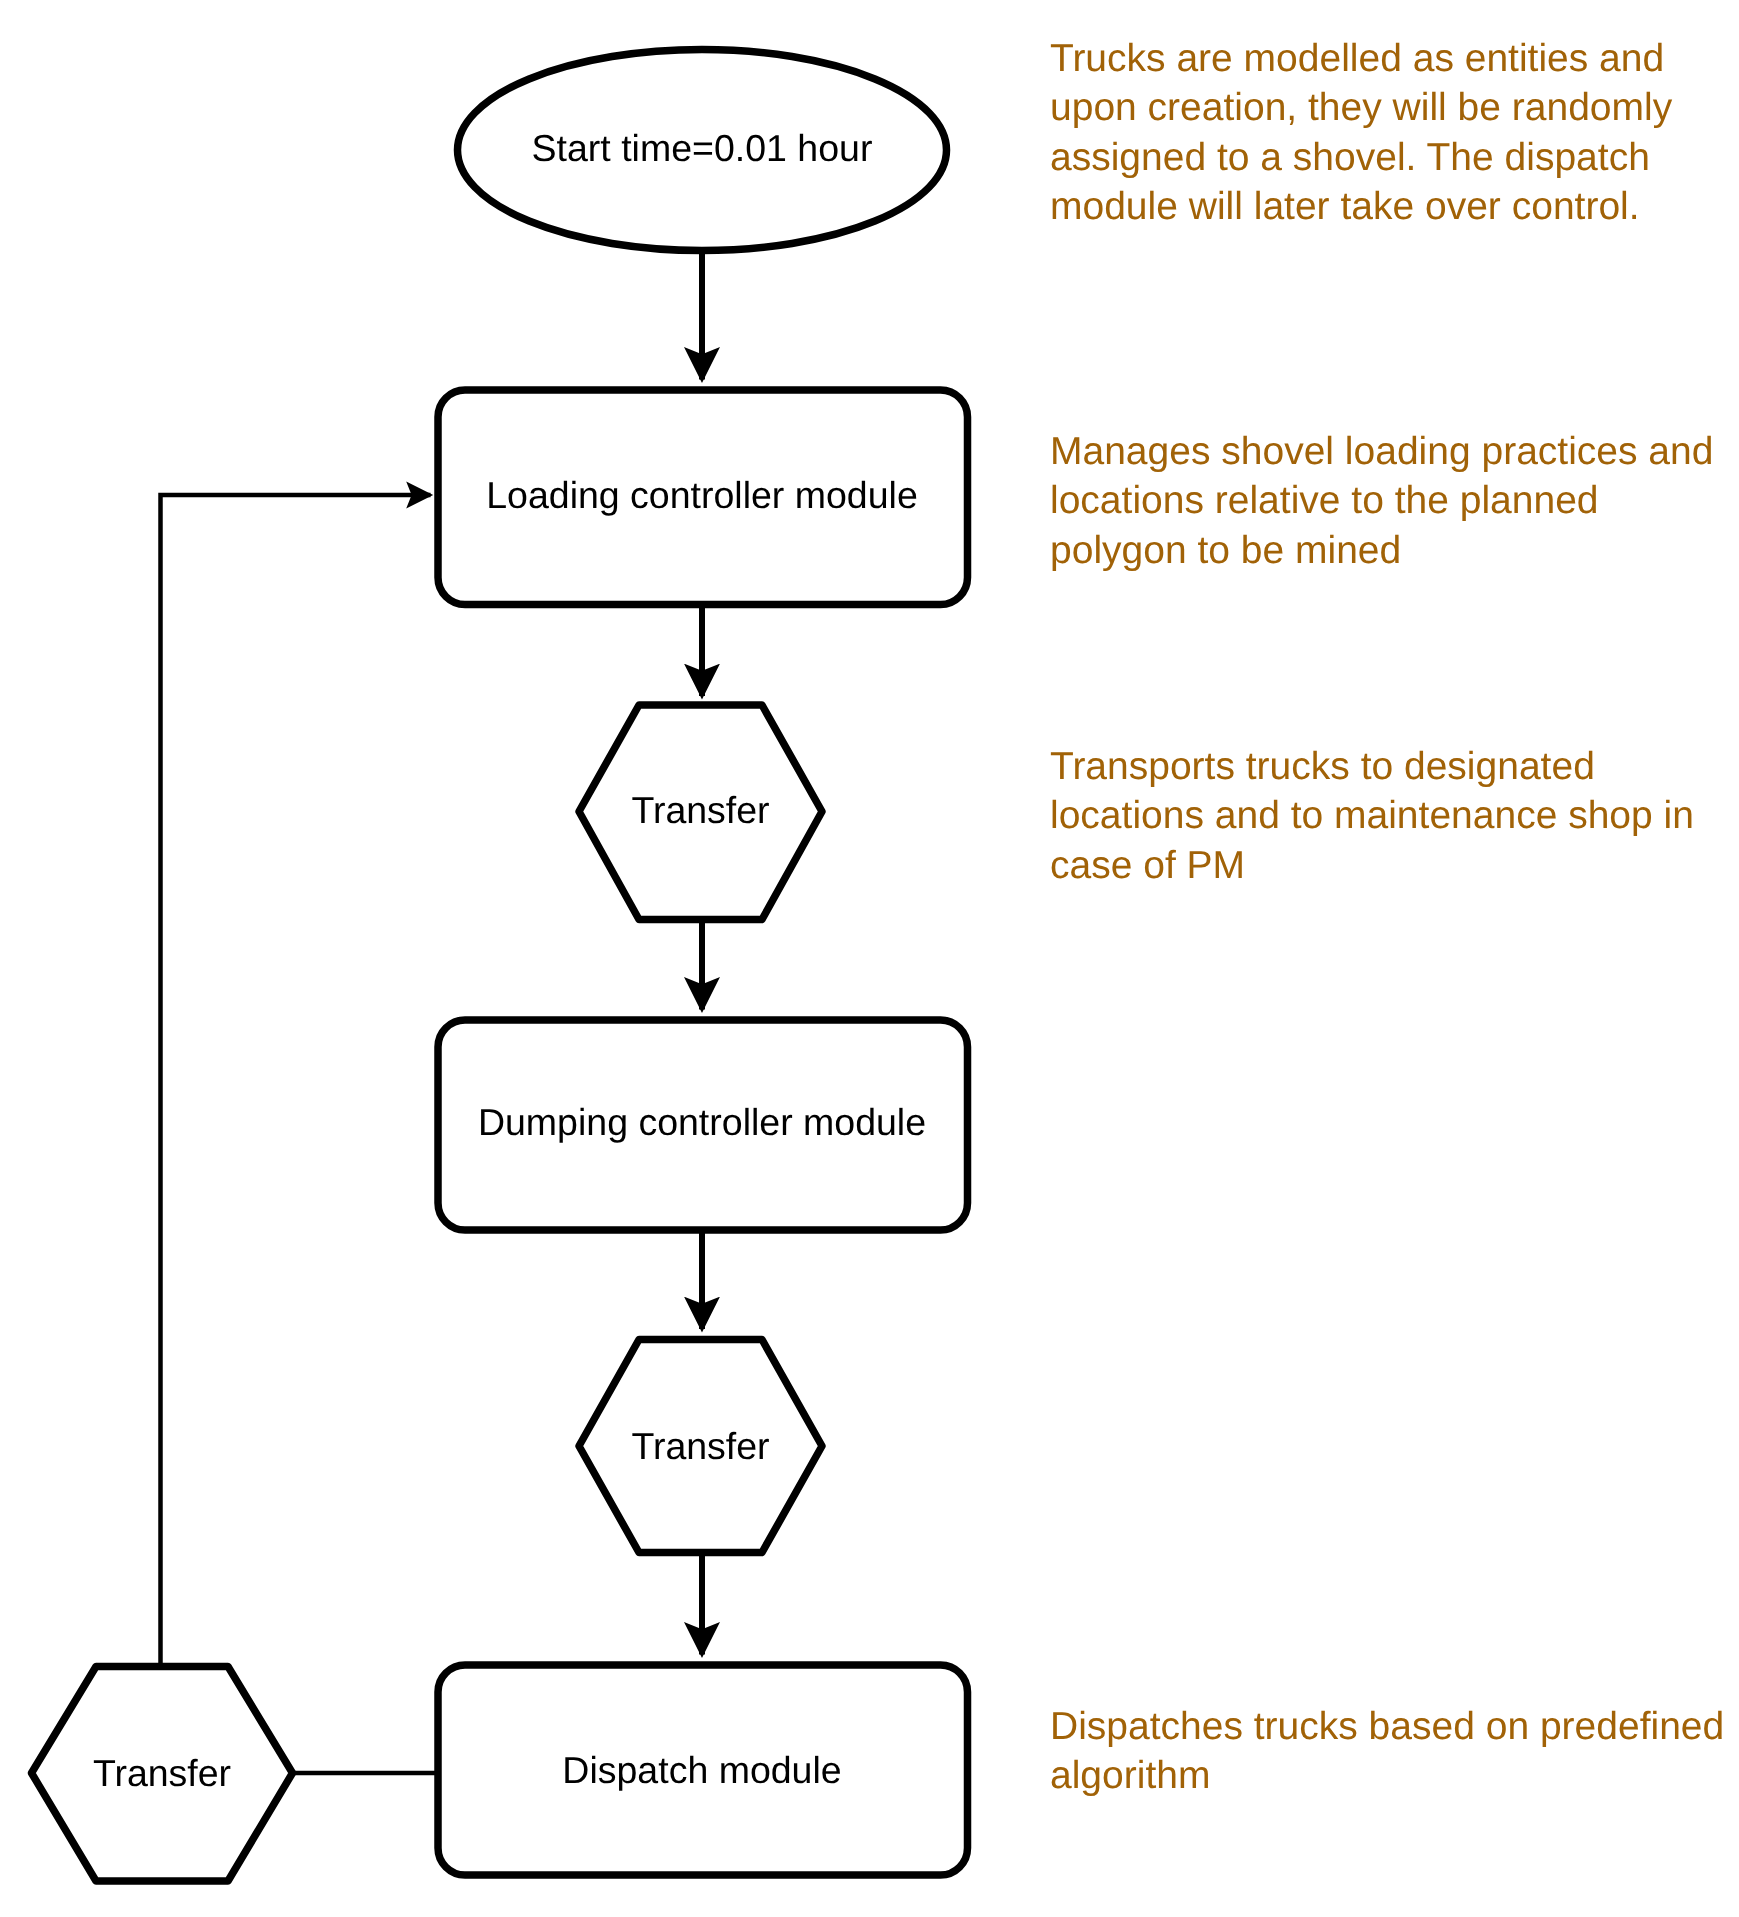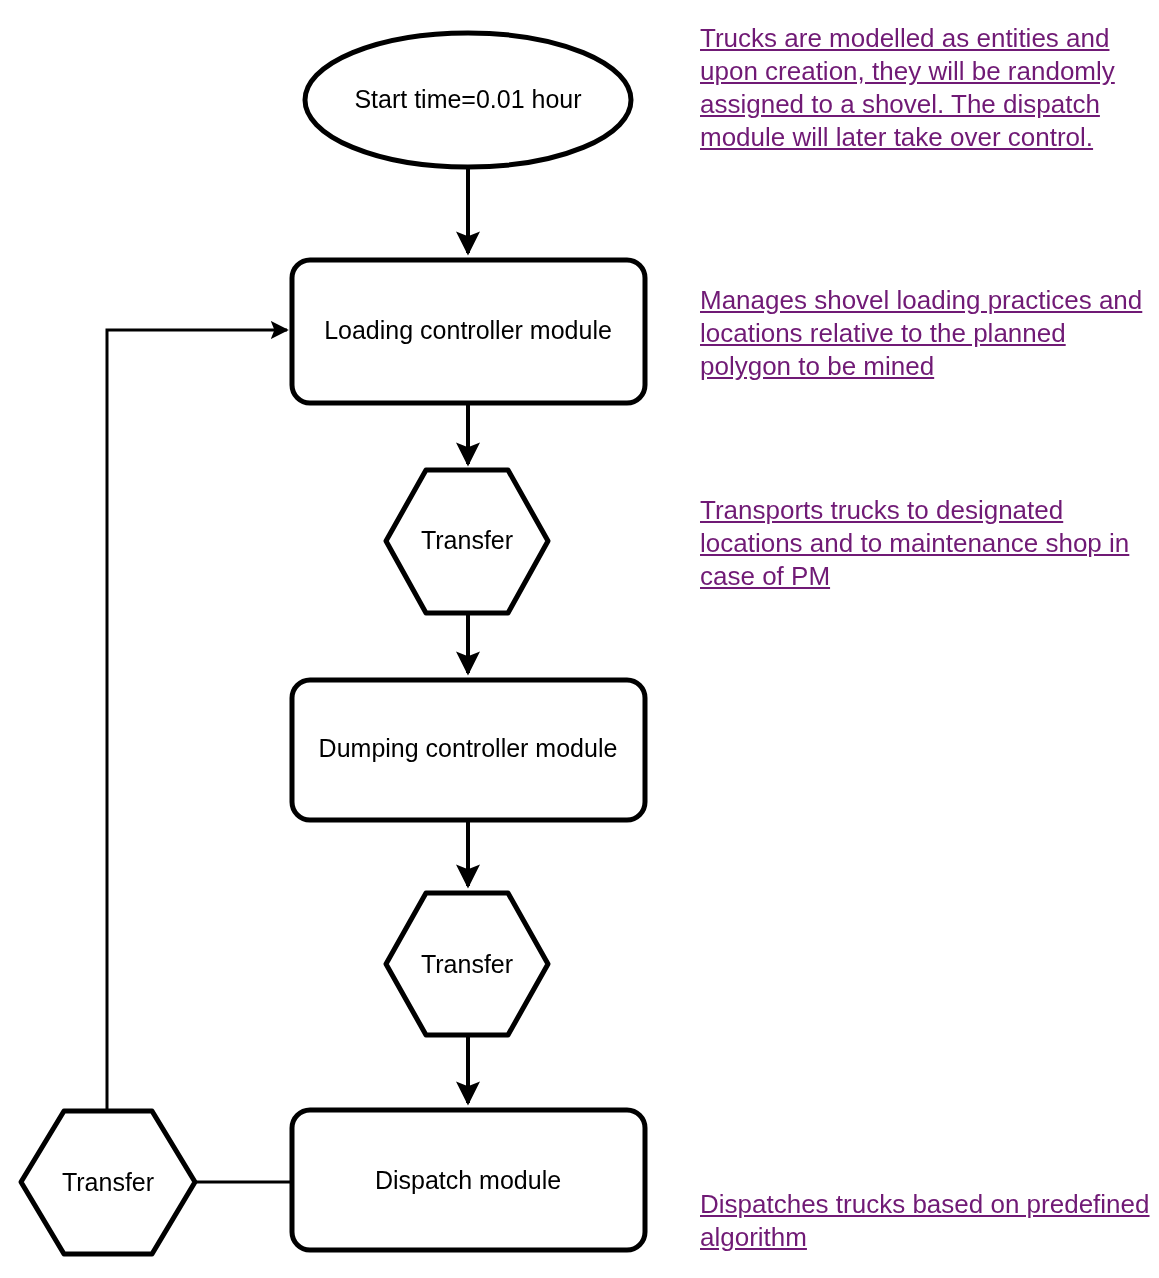--- a/index.html
+++ b/index.html
@@ -48,24 +48,23 @@
   .connector-thin {
     stroke: #000000;
     stroke-width: 3;
     fill: none;
   }
   .annotation {
     position: absolute;
     font-family: "Liberation Sans", sans-serif;
     font-size: 26px;
     line-height: 33px;
-    color: #701a75;
+    color: #a16207;
     width: 450px;
     white-space: pre-line;
-    text-decoration: underline;
   }
 </style>
 </head>
 <body>
 
 <div id="canvas">
 
   <svg id="flow-svg" viewBox="0 0 1159 1278">
     <defs>
       <marker id="arrowhead" markerWidth="7" markerHeight="7" refX="5.4" refY="3.2" orient="auto" markerUnits="strokeWidth">
@@ -123,15 +122,15 @@
     </g>
   </svg>
 
   <div class="annotation" style="left:700px; top:22px;">Trucks are modelled as entities and upon creation, they will be randomly assigned to a shovel. The dispatch module will later take over control.</div>
 
   <div class="annotation" style="left:700px; top:284px;">Manages shovel loading practices and locations relative to the planned polygon to be mined</div>
 
   <div class="annotation" style="left:700px; top:494px;">Transports trucks to designated locations and to maintenance shop in case of PM</div>
 
 
-  <div class="annotation" style="left:700px; top:1188px;">Dispatches trucks based on predefined algorithm</div>
+  <div class="annotation" style="left:700px; top:1134px;">Dispatches trucks based on predefined algorithm</div>
 
 </div>
 
 </body></html>

